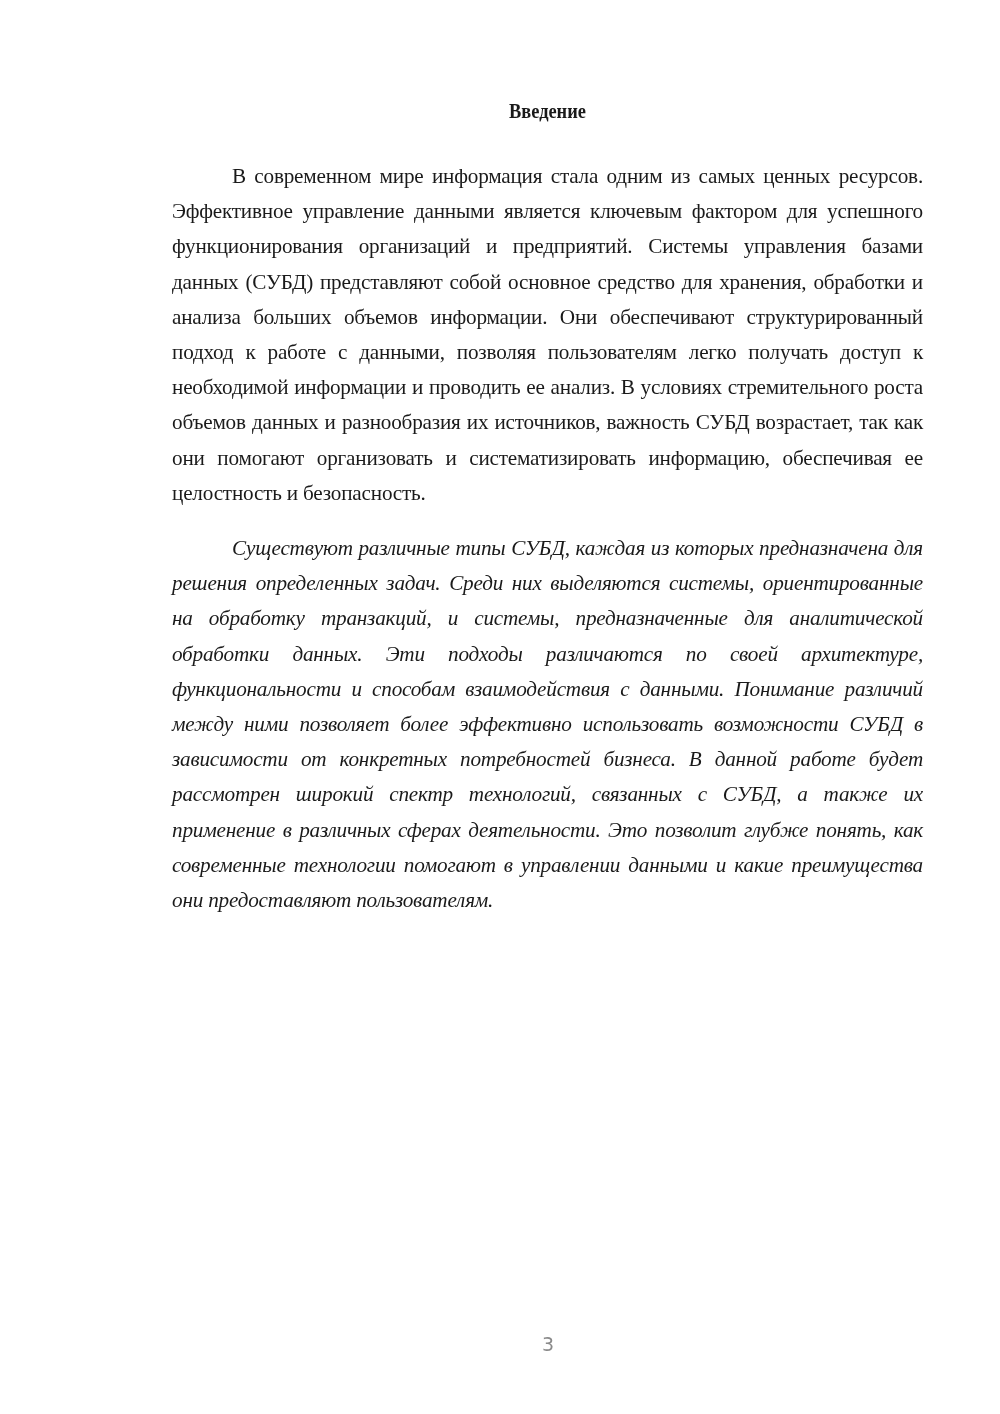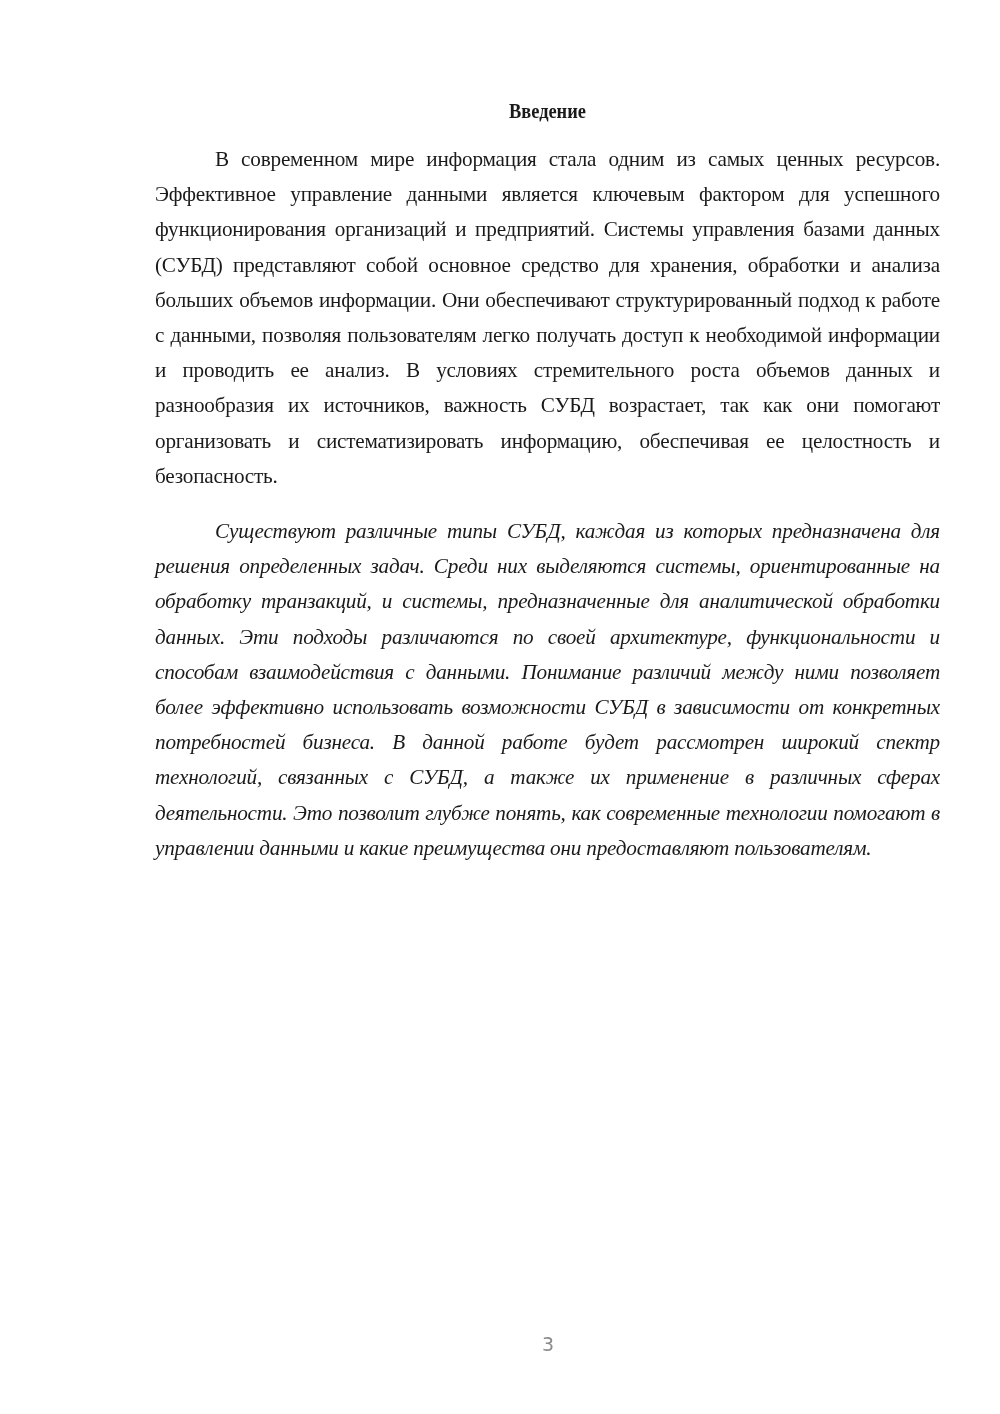--- a/index.html
+++ b/index.html
@@ -36,21 +36,21 @@
       transform: scaleX(0.92);
       transform-origin: center;
     }
     .body-text {
       position: absolute;
       left: 143px;
       width: 785px;
       top: 142px;
     }
     .para {
-      margin: 0;
+      margin: 17px;
       font-size: 21.2px;
       line-height: 35.2px;
       text-align: justify;
       text-indent: 60px;
       letter-spacing: -0.2px;
       word-spacing: 0px;
     }
     .para + .para {
       margin-top: 20px;
       font-style: italic;

